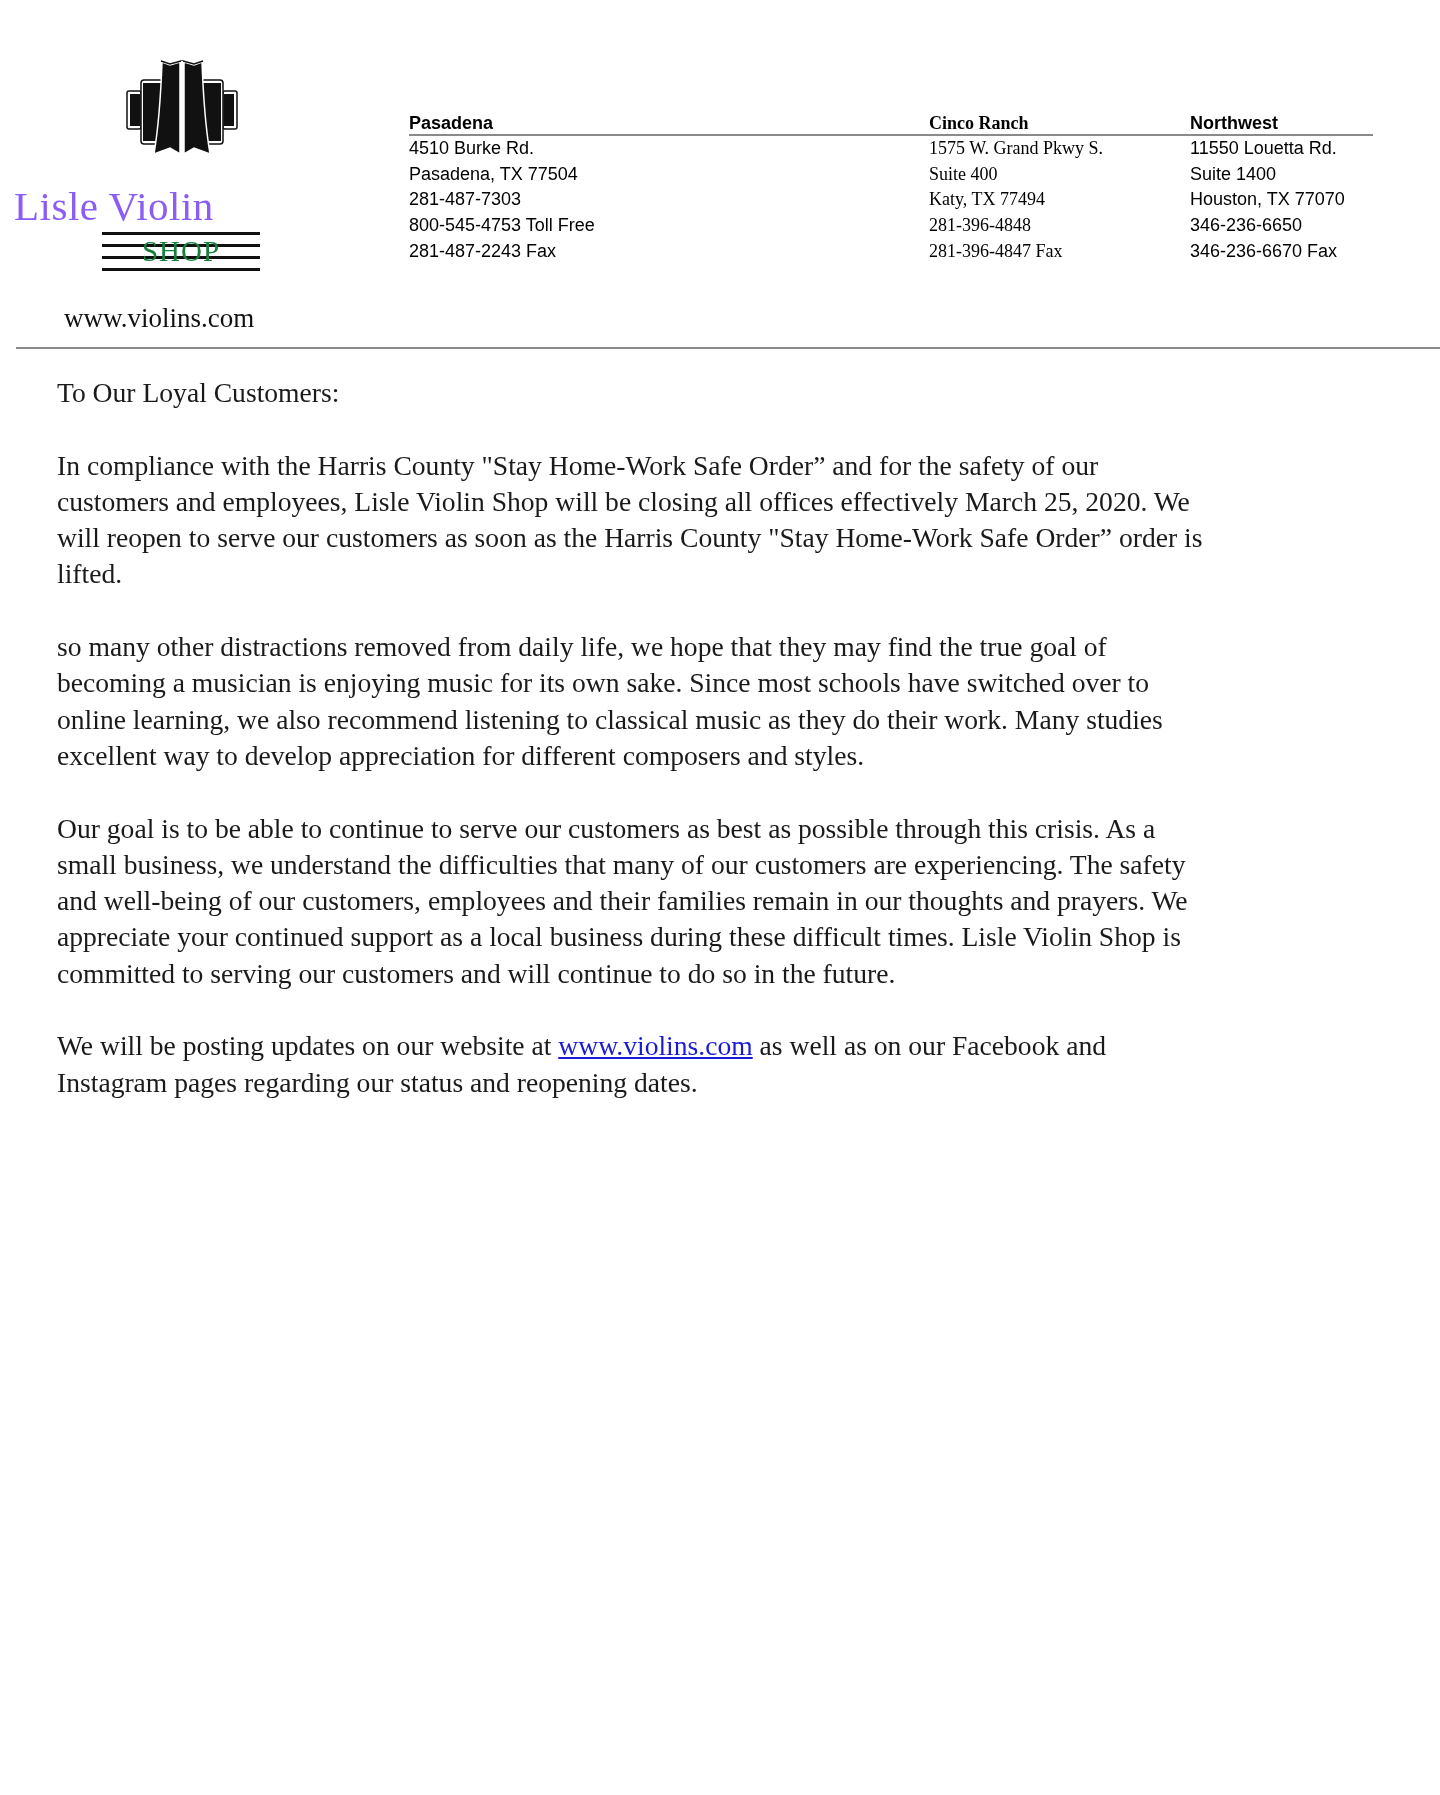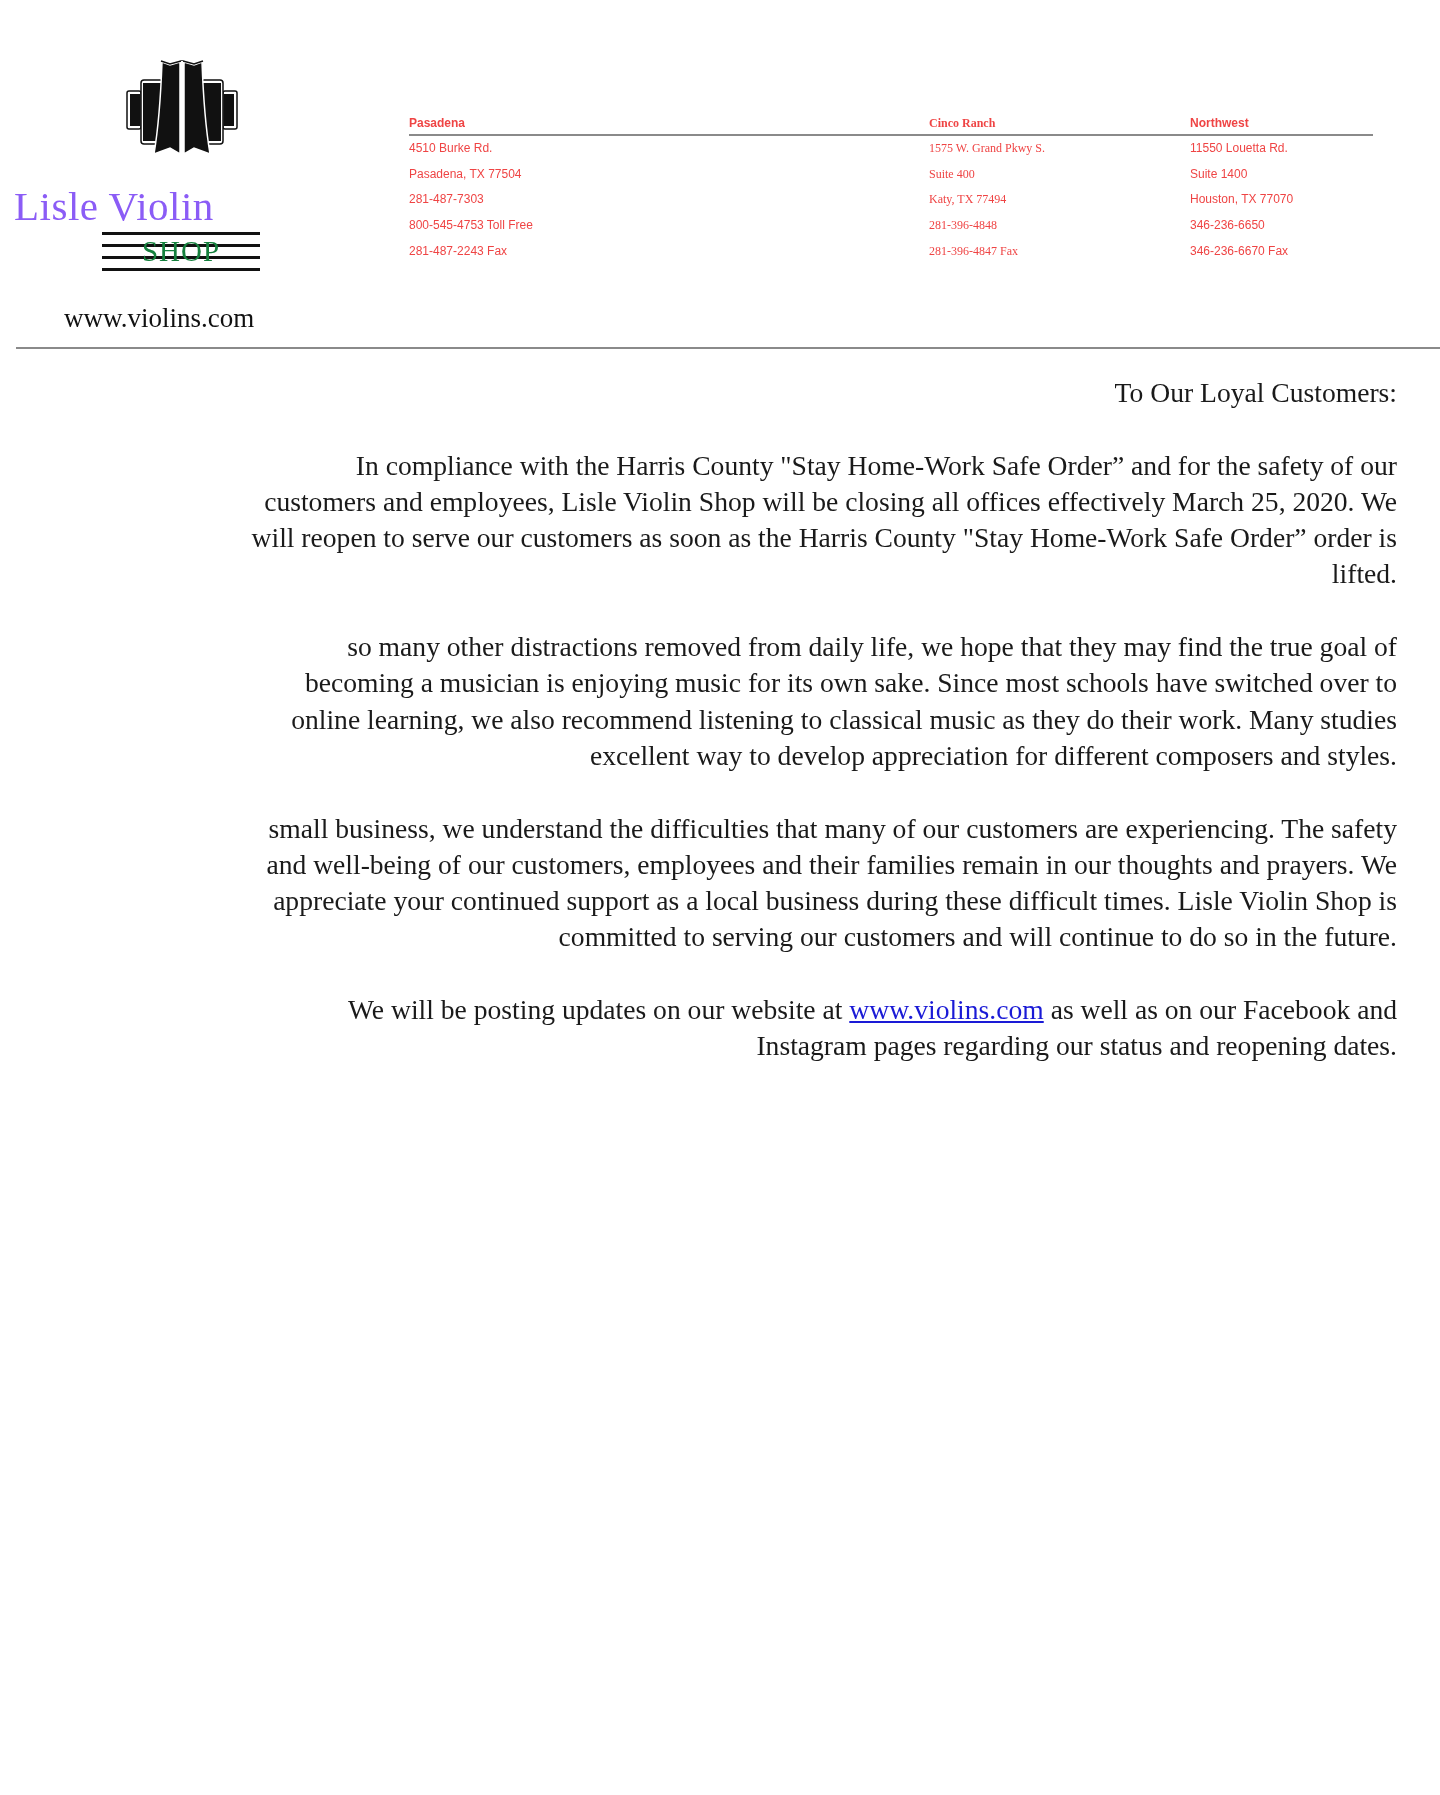--- a/index.html
+++ b/index.html
@@ -22,34 +22,34 @@
     letter-spacing: 1px; color: #15803d;
   }
   #logo-url {
     left: 64px; top: 300px;
     font-family: "Liberation Serif", serif; font-size: 27px; line-height: 36px; color: #111;
   }
 
   
   #locations { left: 409px; top: 110px; width: 964px; height: 150px; overflow: hidden; }
   .loc-rule { position: absolute; left: 0; top: 24px; width: 964px; height: 2px; background: #8a8a8a; }
-  .loc-col { position: absolute; top: 0; width: 260px; font-family: "Liberation Sans", "DejaVu Sans", sans-serif; font-size: 12px; color: #ef4444; }
+  .loc-col { position: absolute; top: 0; width: 260px; font-family: "Liberation Sans", "DejaVu Sans", sans-serif; font-size: 18px; color: #000000; }
   .loc-col .loc-head { font-weight: bold; line-height: 26px; height: 26px; }
   .loc-col .loc-line { line-height: 25.7px; white-space: nowrap; }
 
   
   #main-rule { left: 16px; top: 347px; width: 1424px; height: 2px; background: #8a8a8a; }
 
   
   #letter {
     left: 57px; top: 375px; width: 1340px;
     font-family: "Liberation Serif", "DejaVu Serif", serif;
     font-size: 27.6px; line-height: 36.3px; color: #1a1a1a;
   }
-  #letter .line { white-space: nowrap; height: 36.3px; text-align: right; }
+  #letter .line { white-space: nowrap; height: 36.3px; }
   #letter .gap { height: 36.3px; }
   #letter a { color: #1a1ad6; text-decoration: underline; }
 </style>
 </head>
 <body>
 
 <div id="logo-icon" class="abs">
   <svg width="116" height="100" viewBox="0 0 116 100">
 
     <rect x="3" y="33" width="14" height="38" rx="2" fill="#fff" stroke="#111" stroke-width="1.5"></rect>
@@ -129,20 +129,21 @@
 
   <div>
     <div class="line">so many other distractions removed from daily life, we hope that they may find the true goal of</div>
     <div class="line">becoming a musician is enjoying music for its own sake. Since most schools have switched over to</div>
     <div class="line">online learning, we also recommend listening to classical music as they do their work. Many studies</div>
     <div class="line">excellent way to develop appreciation for different composers and styles.</div>
   </div>
   <div class="gap"></div>
 
   <div>
+    <div class="line">Our goal is to be able to continue to serve our customers as best as possible through this crisis. As a</div>
     <div class="line">small business, we understand the difficulties that many of our customers are experiencing. The safety</div>
     <div class="line">and well-being of our customers, employees and their families remain in our thoughts and prayers. We</div>
     <div class="line">appreciate your continued support as a local business during these difficult times. Lisle Violin Shop is</div>
     <div class="line">committed to serving our customers and will continue to do so in the future.</div>
   </div>
   <div class="gap"></div>
 
   <div>
     <div class="line">
       <span style="white-space:pre;">We will be posting updates on our website at </span><a>www.violins.com</a><span style="white-space:pre;"> as well as on our Facebook and</span>

